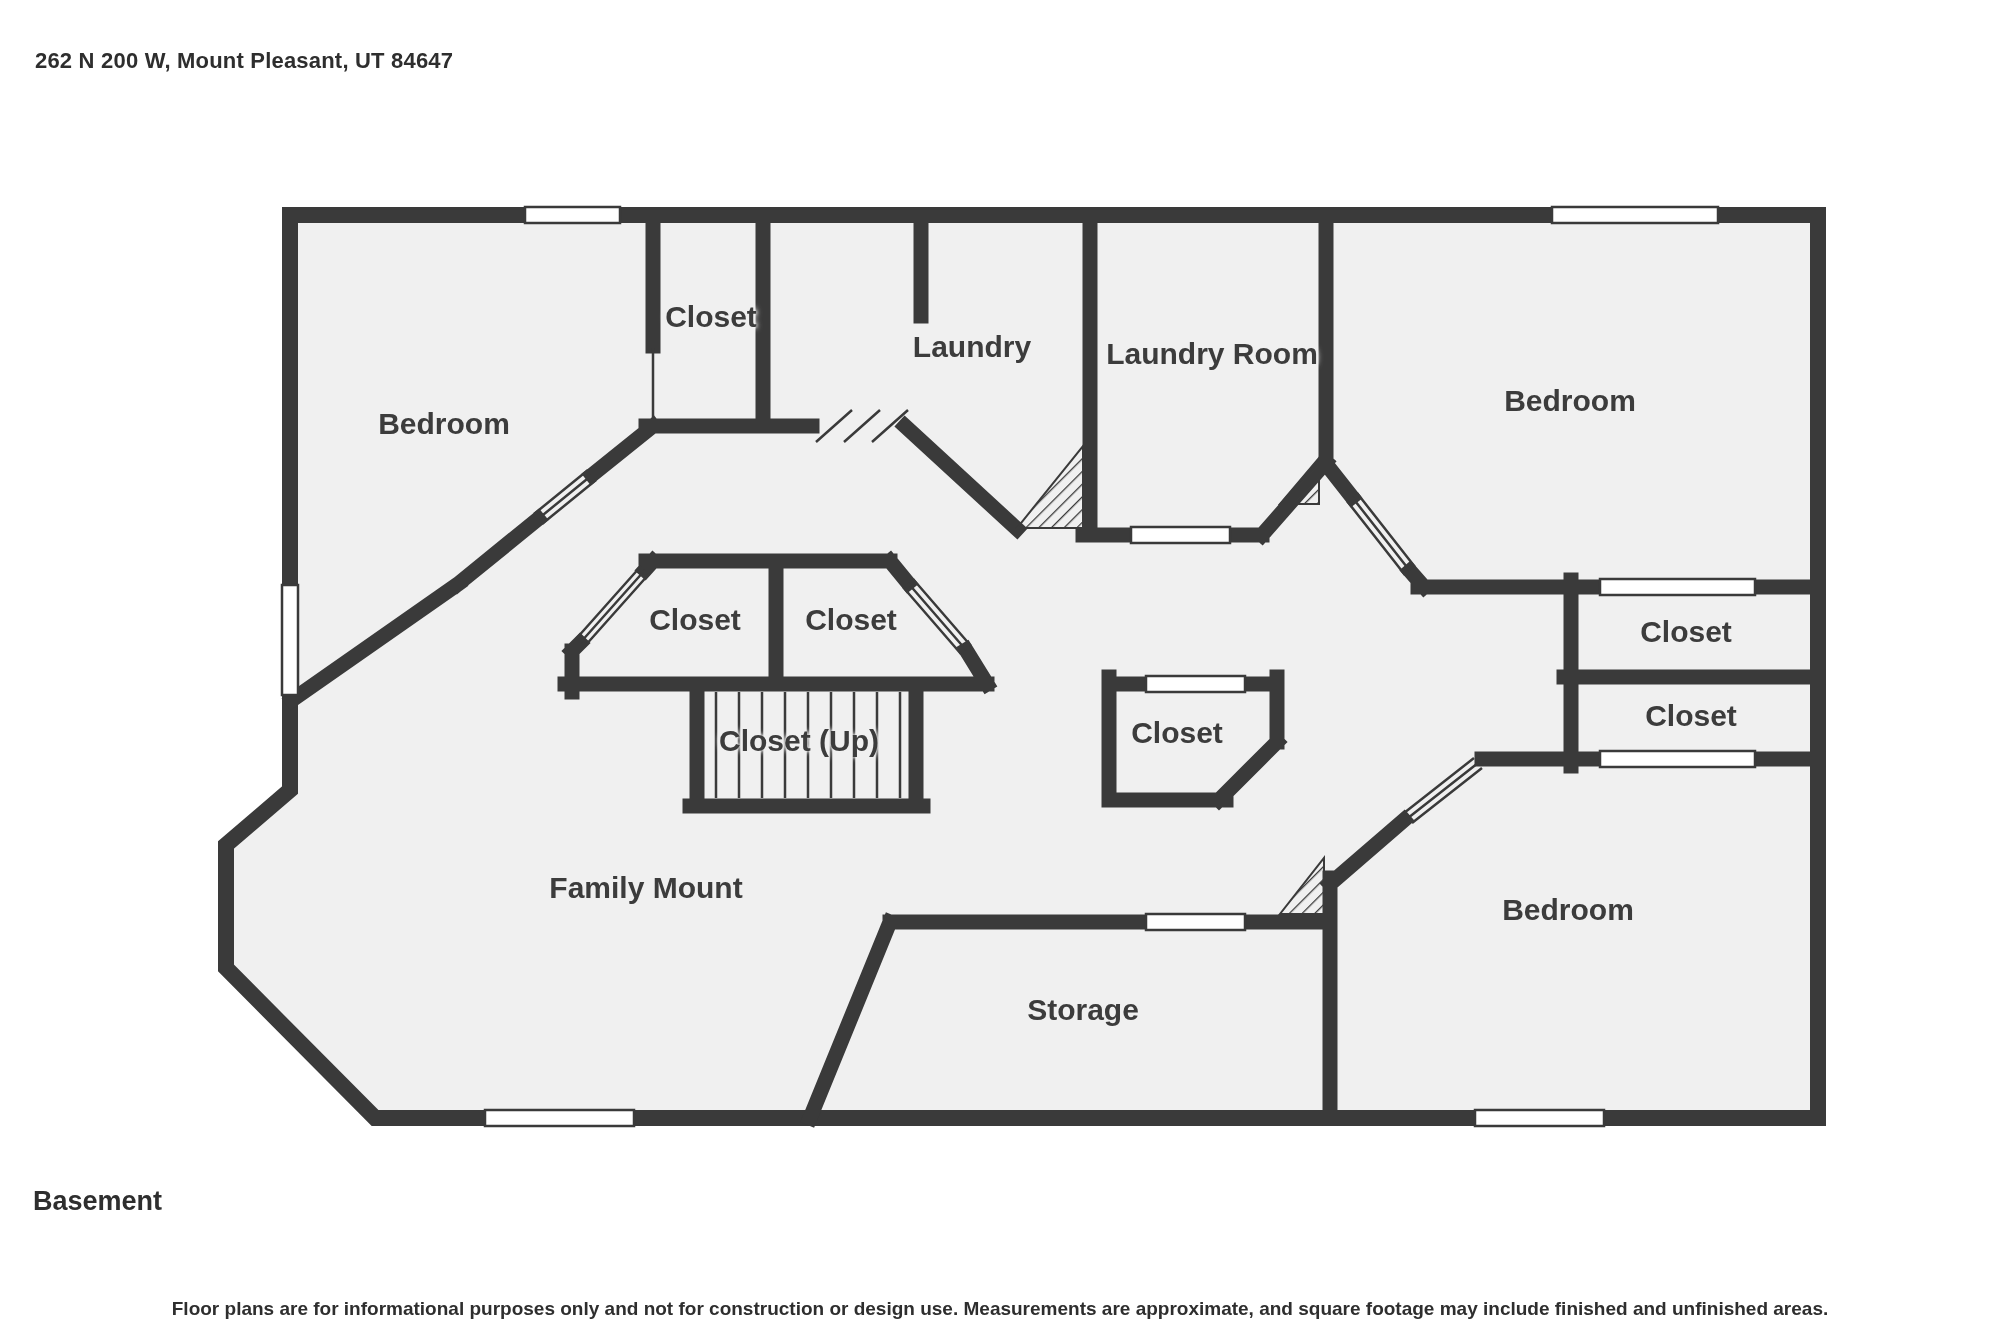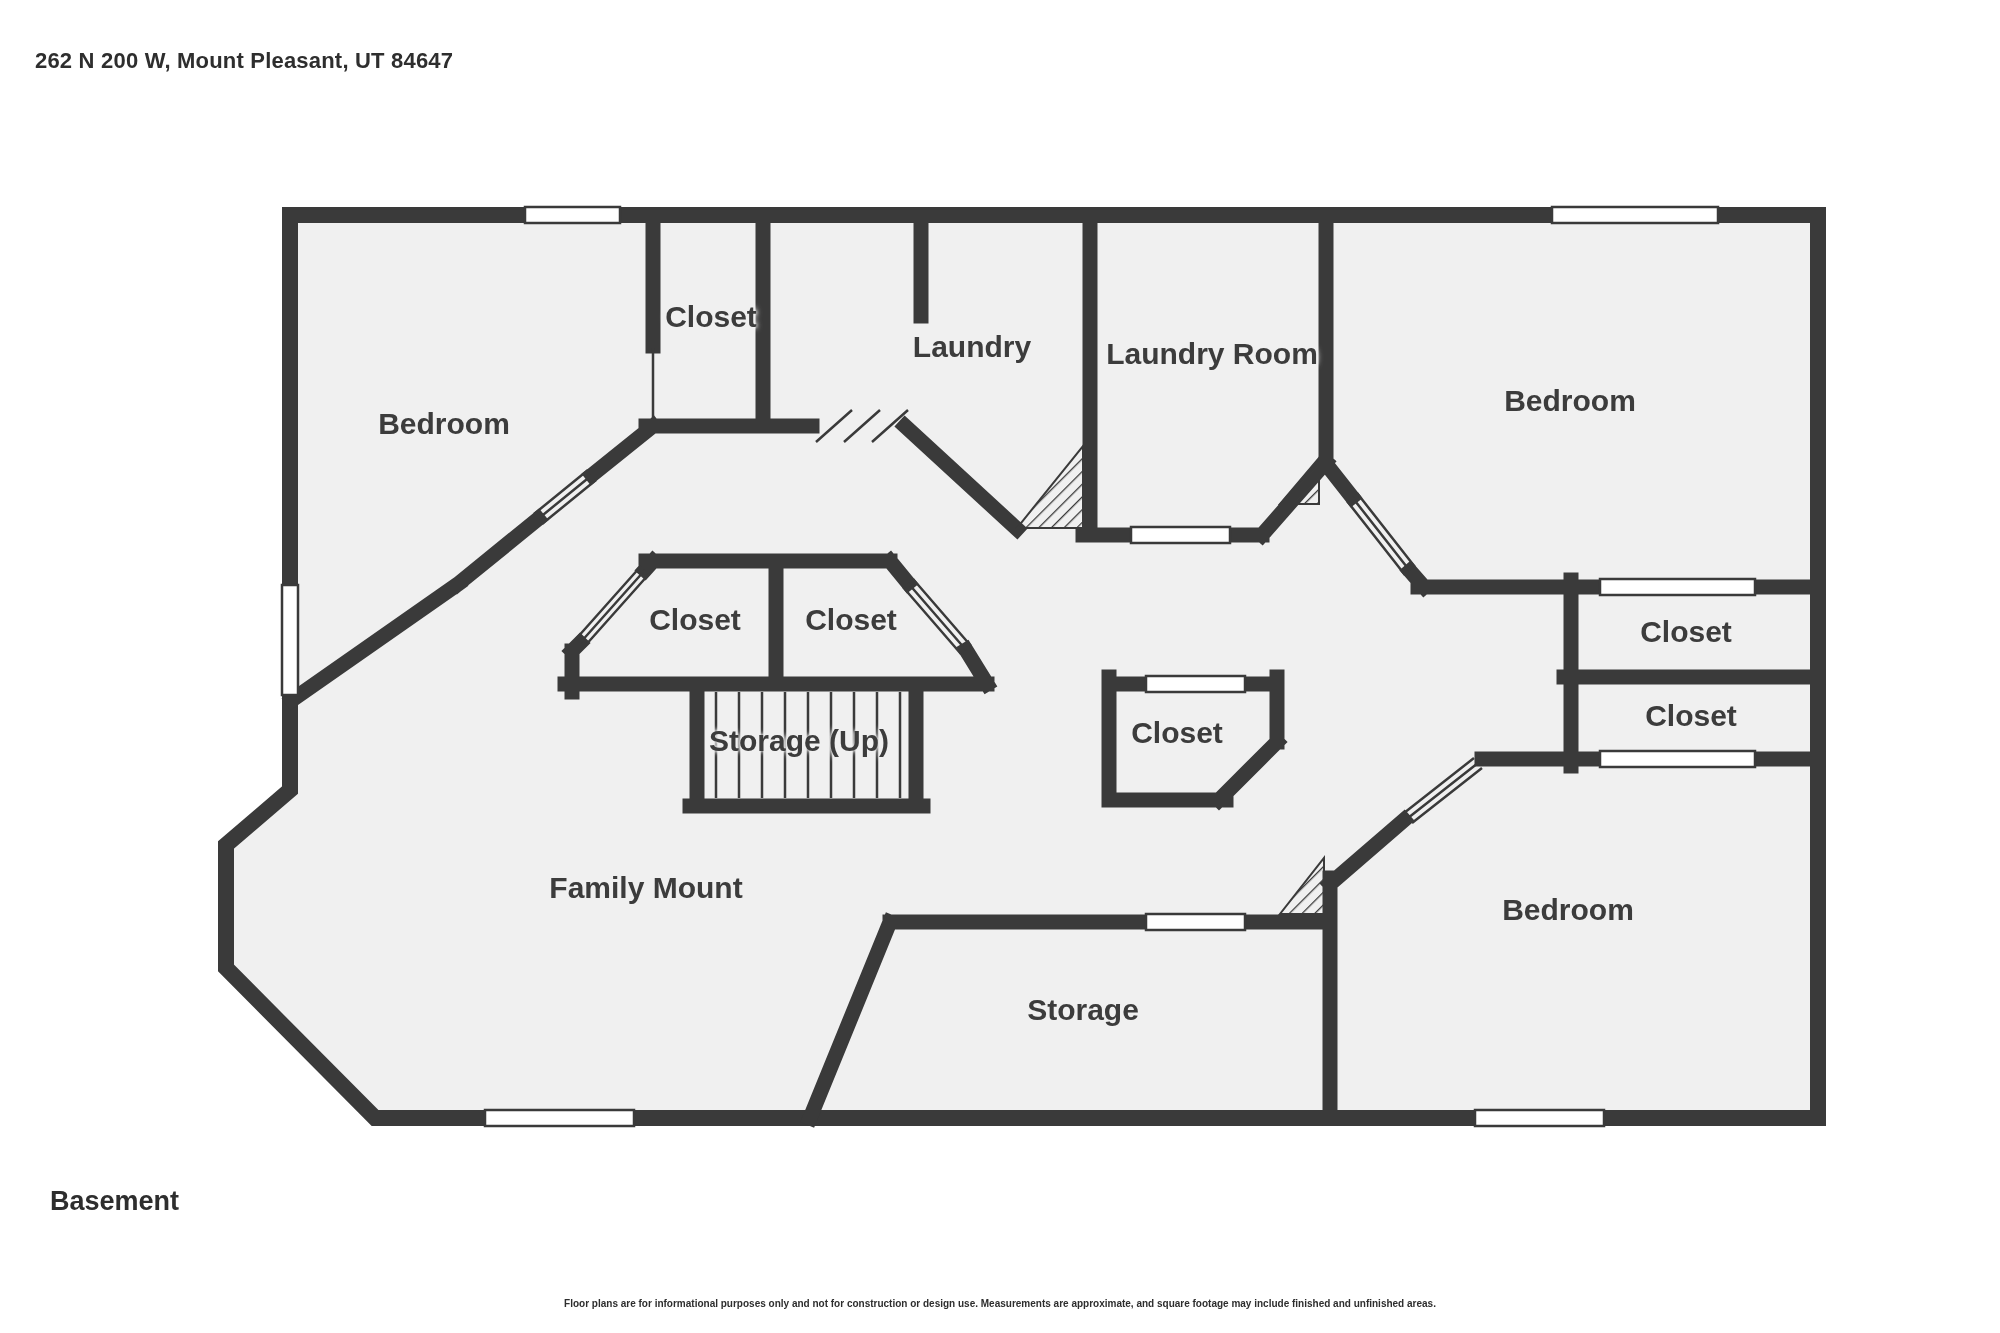--- a/index.html
+++ b/index.html
@@ -24,29 +24,28 @@
     color: #2e2e2e;
     letter-spacing: 0.2px;
   }
   .floor-name {
     position: absolute;
     left: 33px;
     top: 1186px;
     font-size: 27px;
     font-weight: 700;
     color: #2e2e2e;
-    margin-left: 17px;
   }
   .disclaimer {
     position: absolute;
     left: 0;
     right: 0;
     top: 1298px;
     text-align: center;
-    font-size: 10px;
+    font-size: 19px;
     font-weight: 700;
     color: #2e2e2e;
   }
   .plan-svg {
     position: absolute;
     left: 0;
     top: 0;
     width: 2000px;
     height: 1333px;
   }
@@ -169,21 +168,21 @@
   <div class="room-label" style="left:444px; top:424px;">Bedroom</div>
   <div class="room-label" style="left:711px; top:317px;">Closet</div>
   <div class="room-label" style="left:972px; top:347px;">Laundry</div>
   <div class="room-label" style="left:1212px; top:354px;">Laundry Room</div>
   <div class="room-label" style="left:1570px; top:401px;">Bedroom</div>
   <div class="room-label" style="left:695px; top:620px;">Closet</div>
   <div class="room-label" style="left:851px; top:620px;">Closet</div>
   <div class="room-label" style="left:1686px; top:632px;">Closet</div>
   <div class="room-label" style="left:1691px; top:716px;">Closet</div>
   <div class="room-label" style="left:1177px; top:733px;">Closet</div>
-  <div class="room-label" style="left:799px; top:741px;">Storage (Up)</div>
+  <div class="room-label" style="left:799px; top:741px;">Closet (Up)</div>
   <div class="room-label" style="left:646px; top:888px;">Family Mount</div>
   <div class="room-label" style="left:1083px; top:1010px;">Storage</div>
   <div class="room-label" style="left:1568px; top:910px;">Bedroom</div>
 
   <div class="floor-name">Basement</div>
   <div class="disclaimer">Floor plans are for informational purposes only and not for construction or design use. Measurements are approximate, and square footage may include finished and unfinished areas.</div>
 
 </div>
 
 </body></html>

